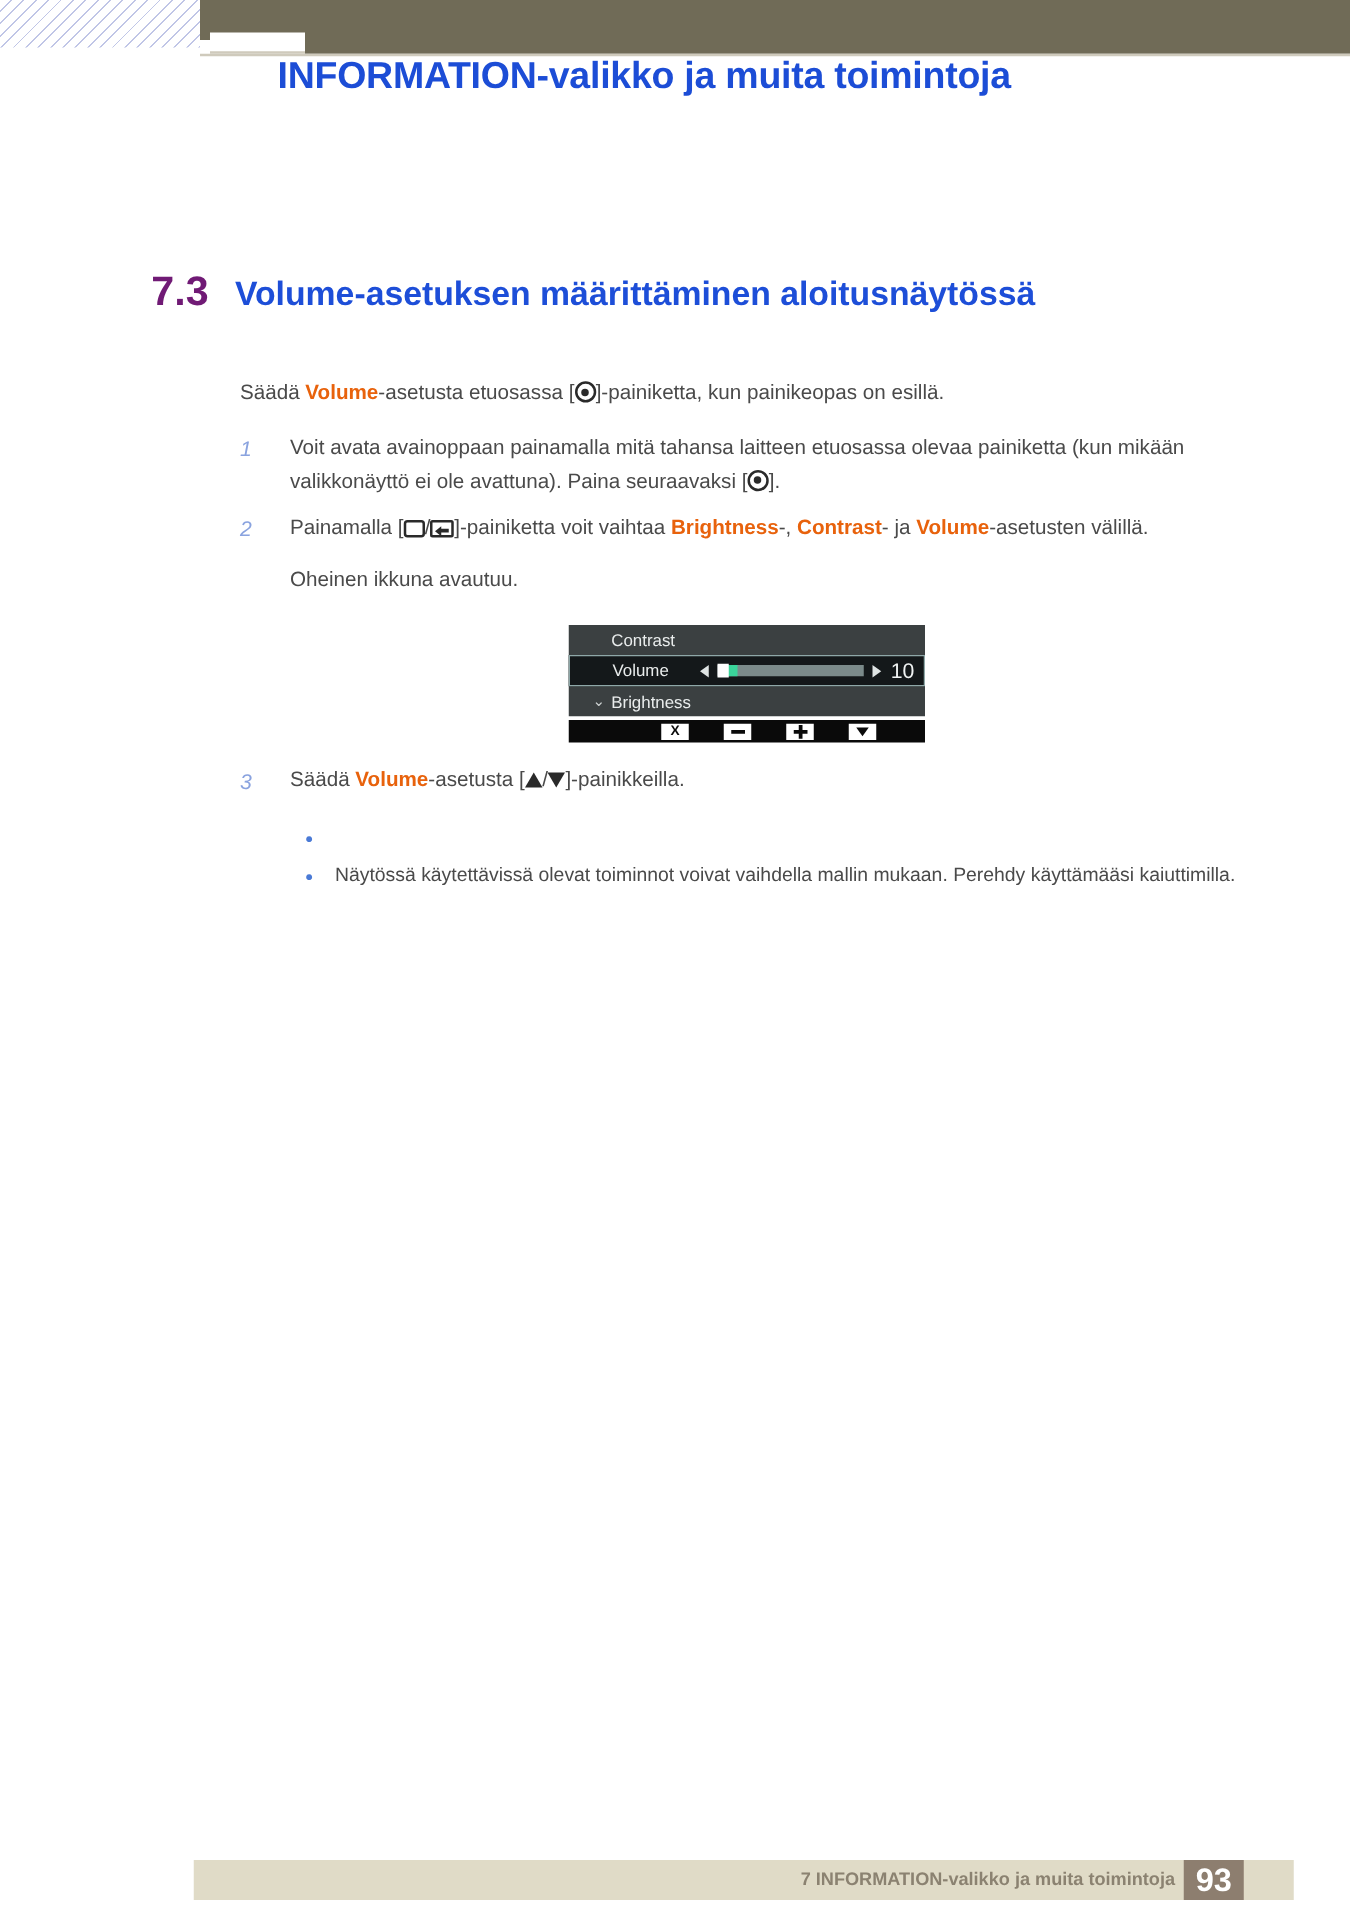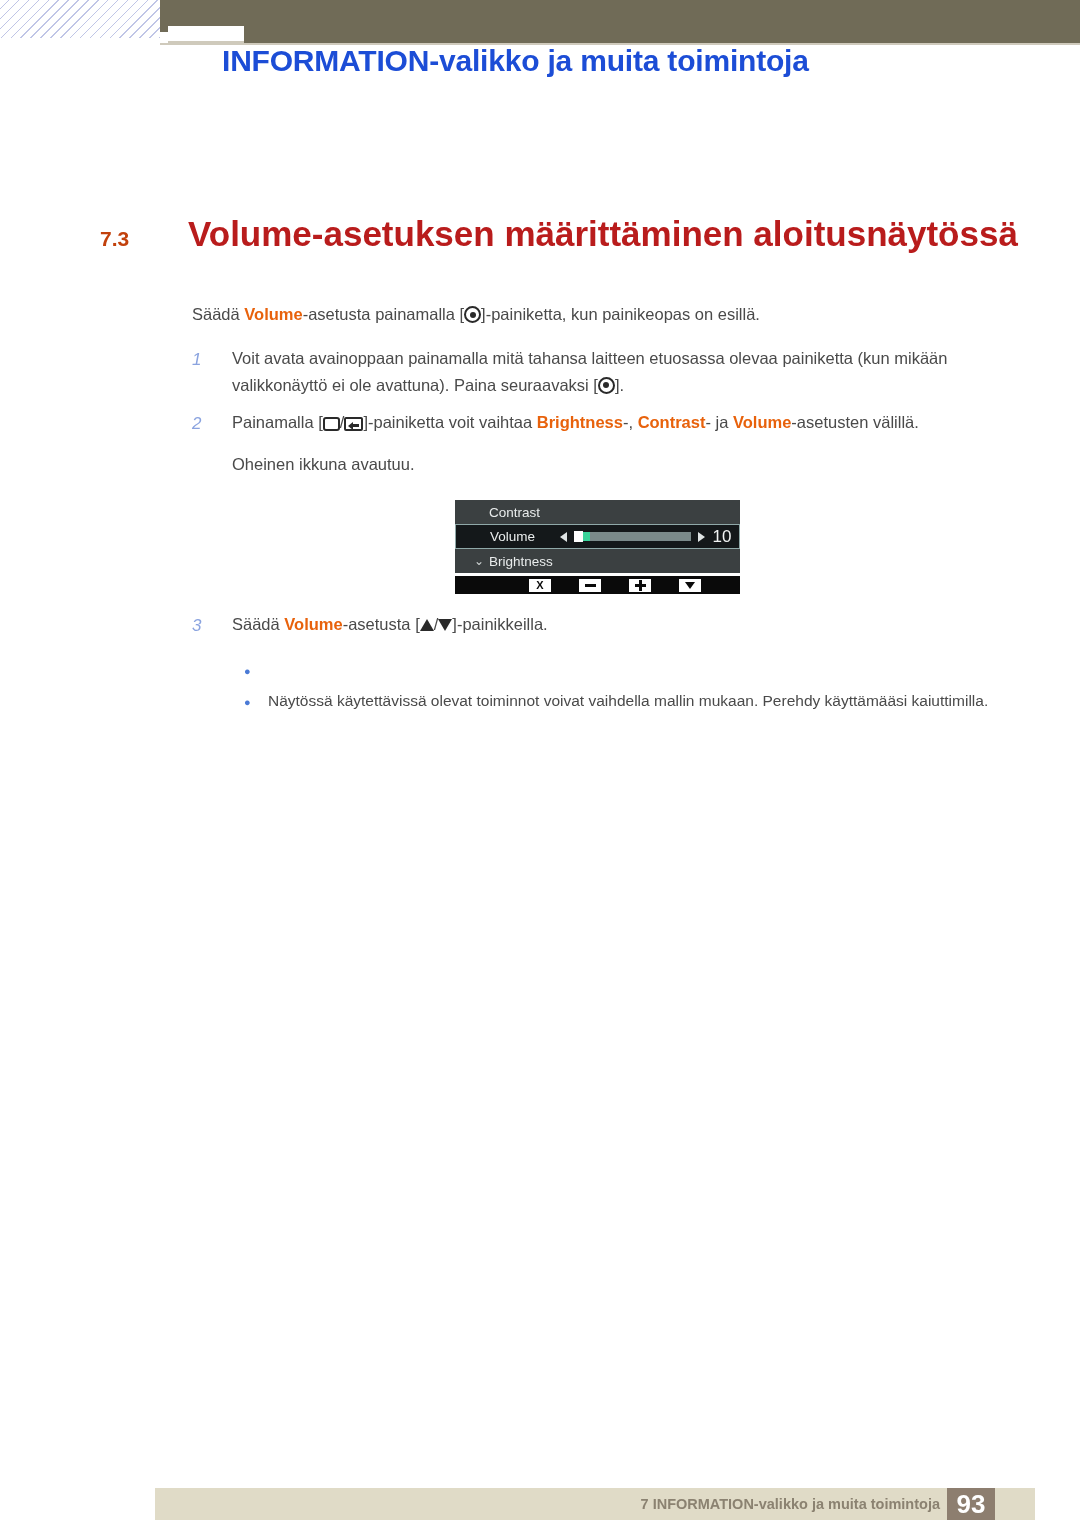--- a/index.html
+++ b/index.html
@@ -73,30 +73,31 @@
 
   
   .section-title-row {
     position: absolute;
     left: 100px; top: 214px;
     width: 900px;
     display: flex;
     align-items: baseline;
   }
   .section-num {
-    font-size: 21px;
-    font-weight: bold;
-    color: #c2410c;
+    font-size: 33px;
+    font-weight: bold;
+    color: #701a75;
     width: 88px;
     flex: 0 0 88px;
+    text-align: center;
   }
   .section-name {
-    font-size: 35px;
-    font-weight: bold;
-    color: #b91c1c;
+    font-size: 27px;
+    font-weight: bold;
+    color: #1d4ed8;
     white-space: nowrap;
   }
 
   
   .lead {
     position: absolute;
     left: 192px; top: 302px;
     width: 820px;
     font-size: 16.5px;
     color: #4a4a4a;
@@ -363,21 +364,21 @@
   <div class="header-tab-notch"></div>
   <div class="header-underline"></div>
   <div class="header-title">INFORMATION-valikko ja muita toimintoja</div>
 
   <div class="section-title-row">
     <div class="section-num">7.3</div>
     <div class="section-name">Volume-asetuksen määrittäminen aloitusnäytössä</div>
   </div>
 
   <div class="lead">
-    <span>Säädä </span><span class="kw">Volume</span><span>-asetusta painamalla [</span><span class="ic ic-jog"></span><span>]-painiketta, kun painikeopas on esillä.</span>
+    <span>Säädä </span><span class="kw">Volume</span><span>-asetusta etuosassa [</span><span class="ic ic-jog"></span><span>]-painiketta, kun painikeopas on esillä.</span>
   </div>
 
   <div class="step step1">
     <div class="step-num">1</div>
     <div class="step-body">
       <span>Voit avata avainoppaan painamalla mitä tahansa laitteen etuosassa olevaa painiketta (kun mikään valikkonäyttö ei ole avattuna). Paina seuraavaksi [</span><span class="ic ic-jog"></span><span>].</span>
     </div>
   </div>
 
   <div class="step step2">

